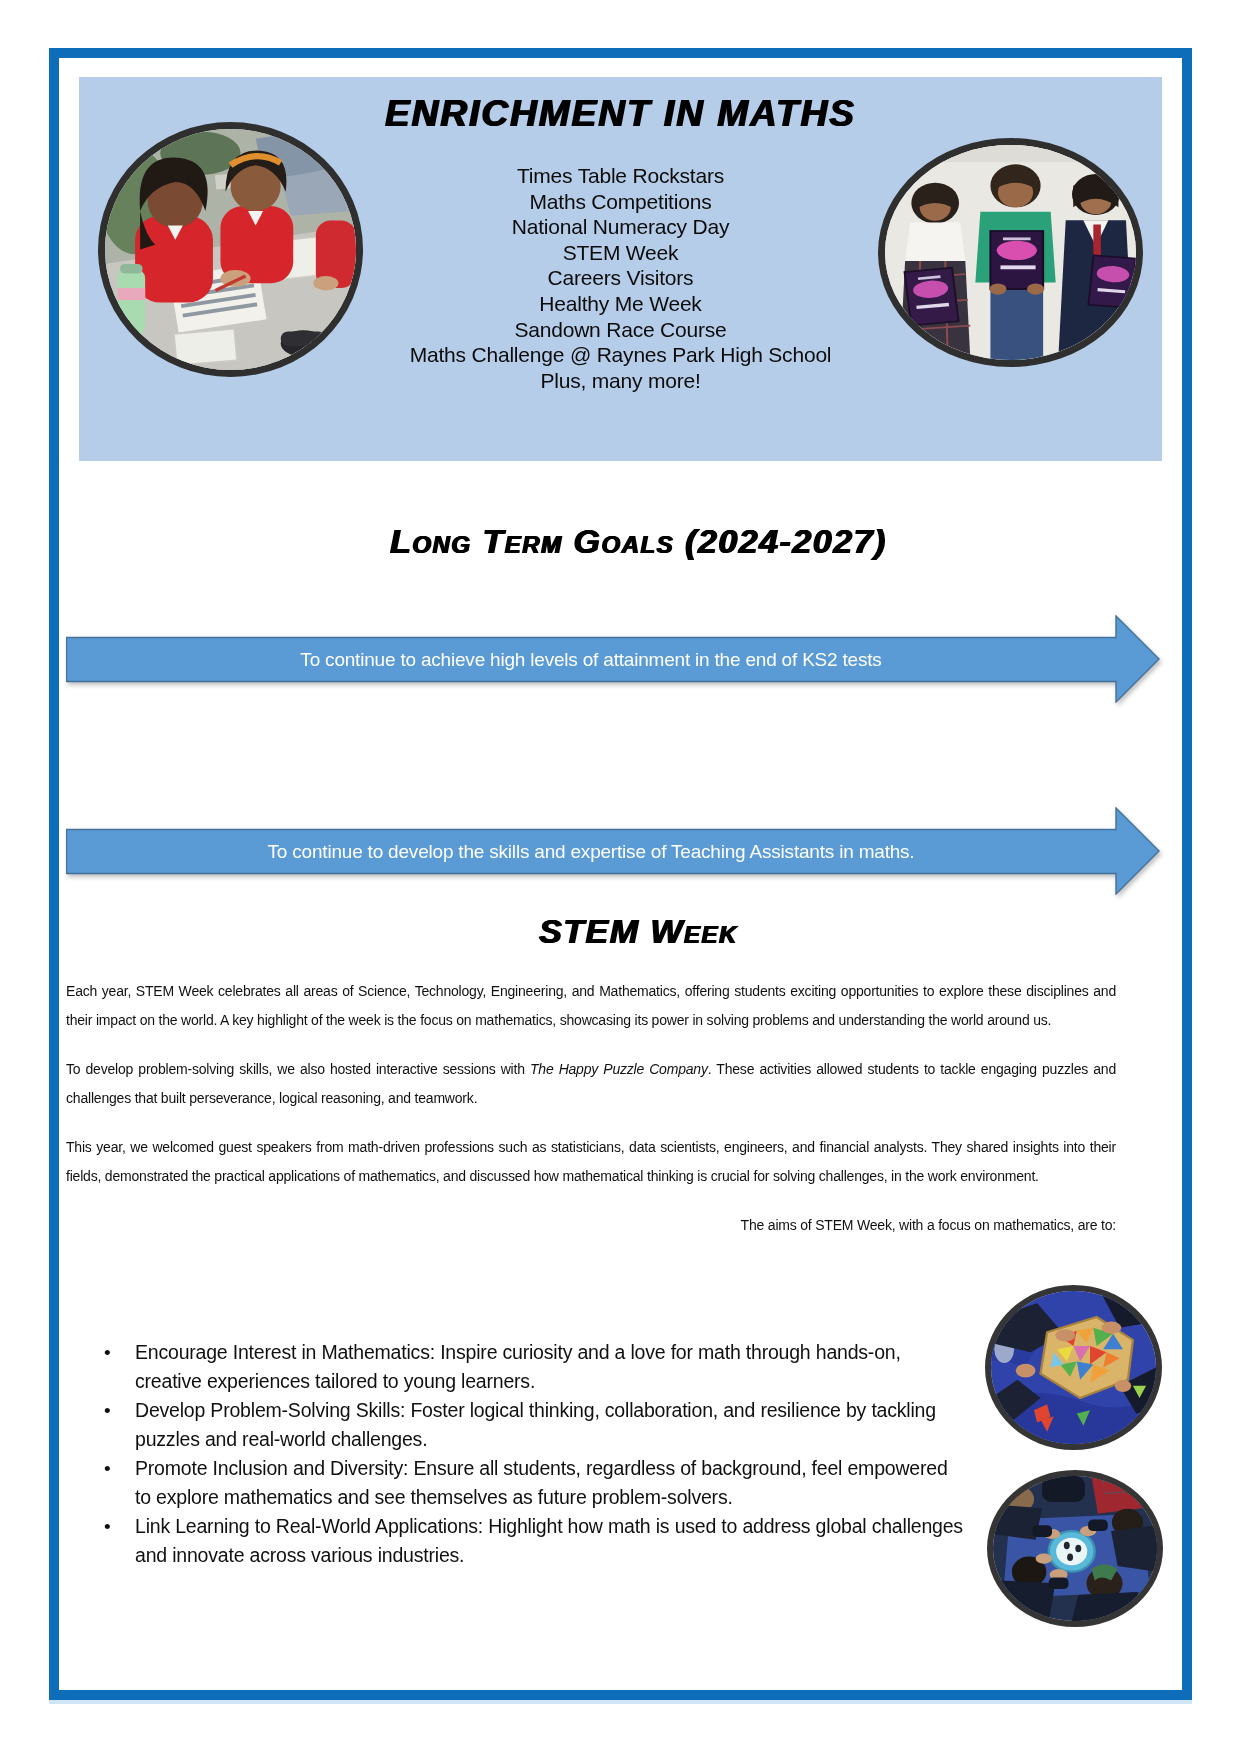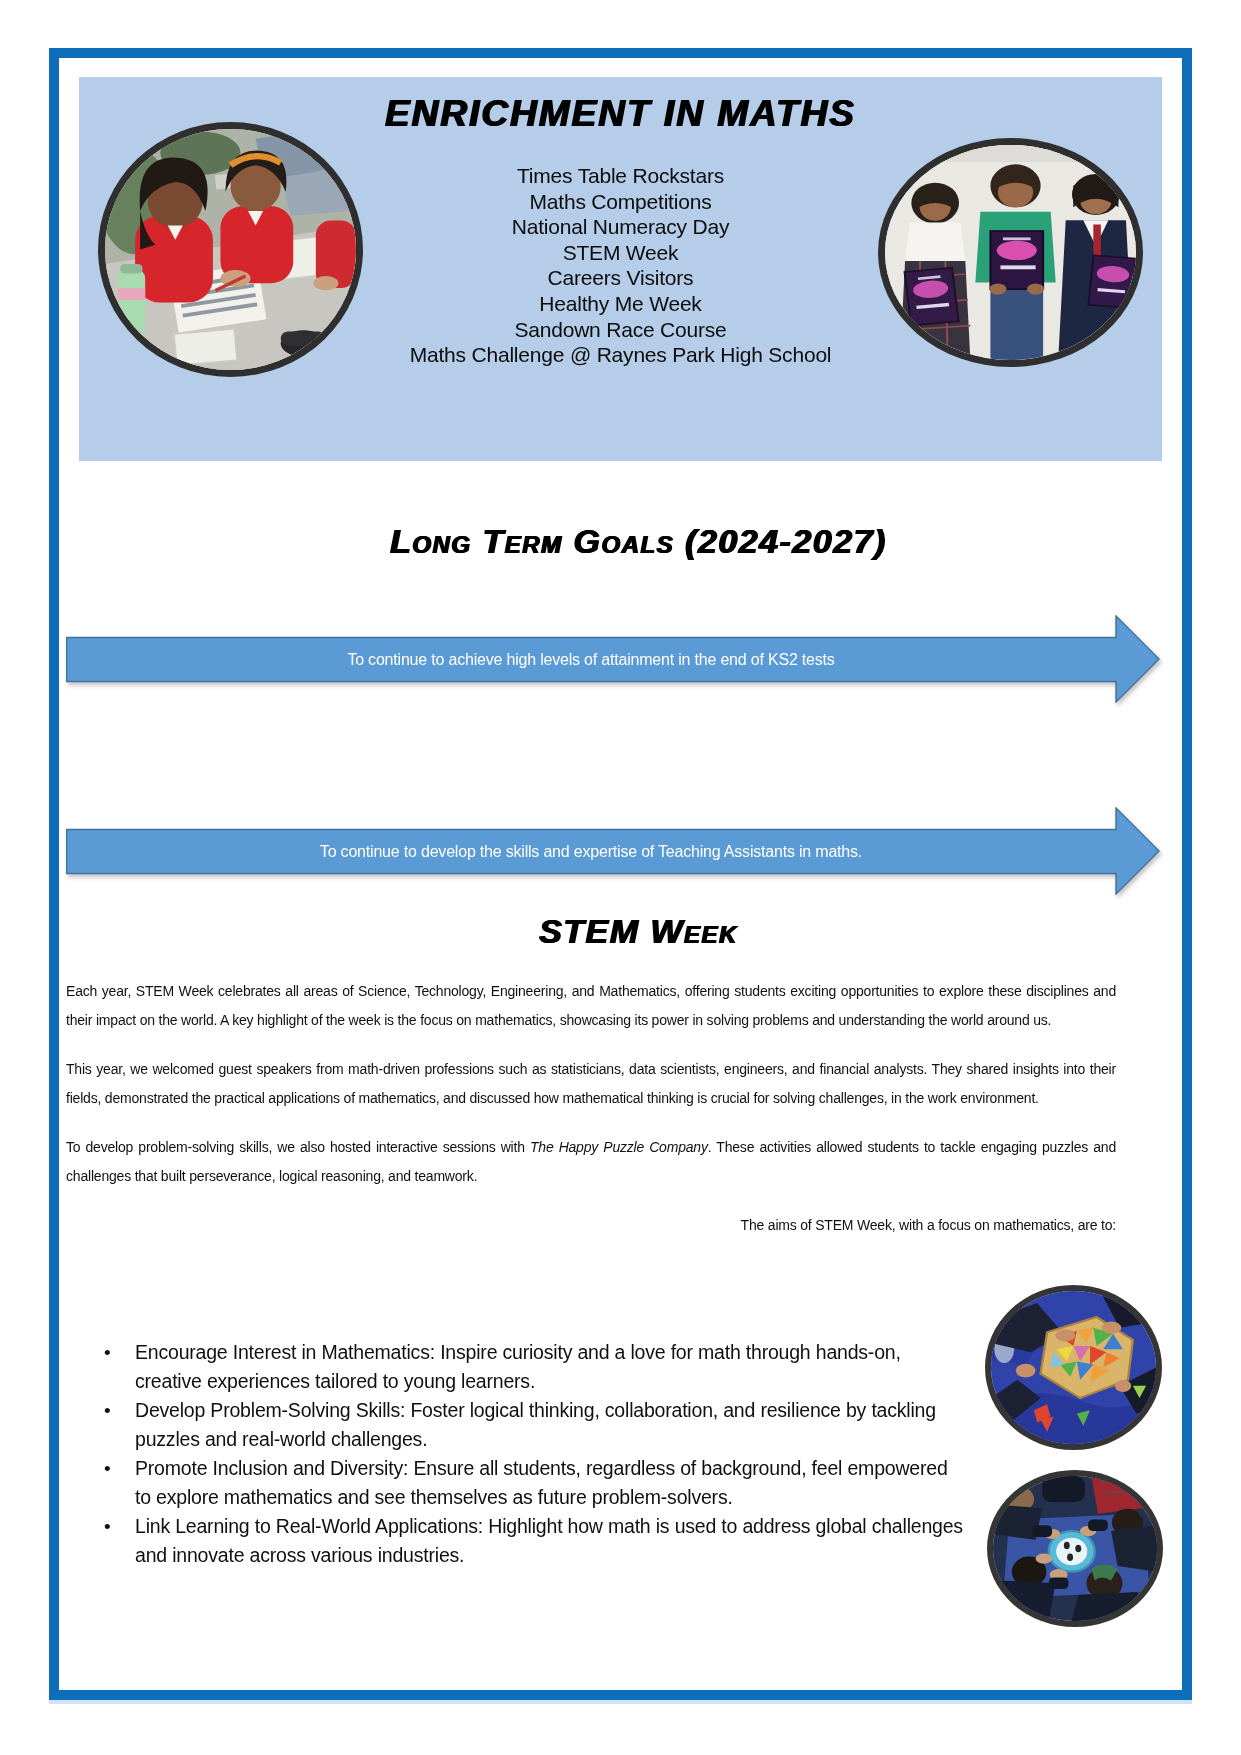--- a/index.html
+++ b/index.html
@@ -49,21 +49,21 @@
   .goals-heading { top:522px; }
   .stem-heading  { top:912px; }
 
   
   .goal-arrow { position:absolute; width:1095px; height:88px;
     filter:drop-shadow(2px 3px 2px rgba(80,80,80,0.35)); }
   .goal-arrow svg { position:absolute; inset:0; width:100%; height:100%; }
   .goal-arrow .arrow-label {
     position:absolute; left:0; top:22px; width:1050px; height:45px;
     display:flex; align-items:center; justify-content:center;
-    color:#fff; font-size:16px; letter-spacing:-0.2px; white-space:nowrap;
+    color:#fff; font-size:19px; letter-spacing:-0.2px; white-space:nowrap;
   }
   .arrow-1 { left:66px; top:615px; }
   .arrow-2 { left:74px; top:712px; }
   .arrow-2 .arrow-label { font-size:18px; }
   .arrow-3 { left:66px; top:807px; }
 
   
   .body-text {
     position:absolute; left:66px; top:977px; width:1050px;
     font-size:14px; line-height:29px; color:#101010;
@@ -95,20 +95,21 @@
 
     <div class="activities">
       <div>Times Table Rockstars</div>
       <div>Maths Competitions</div>
       <div>National Numeracy Day</div>
       <div>STEM Week</div>
       <div>Careers Visitors</div>
       <div>Healthy Me Week</div>
       <div>Sandown Race Course</div>
       <div>Maths Challenge @ Raynes Park High School</div>
+      <div>Plus, many more!</div>
     </div>
 
     <div class="photo photo-left">
       <svg viewBox="0 0 100 100" preserveAspectRatio="none">
         <rect x="0" y="0" width="100" height="100" fill="#aeb3a8"></rect>
         <ellipse cx="12" cy="30" rx="14" ry="22" fill="#66815c"></ellipse>
         <ellipse cx="38" cy="10" rx="16" ry="9" fill="#5e7457"></ellipse>
         <polygon points="60,4 86,0 92,16 64,22" fill="#8595a8"></polygon>
         <polygon points="70,20 96,16 98,34 74,36" fill="#9aa7b6"></polygon>
         <rect x="44" y="18" width="22" height="6" fill="#cfd0c8" transform="rotate(-6 55 21)"></rect>
@@ -206,22 +207,22 @@
     <svg viewBox="0 0 1095 88" preserveAspectRatio="none">
       <path d="M0.5,22.5 L1050,22.5 L1050,1 L1093,44 L1050,87 L1050,66.5 L0.5,66.5 Z" fill="#5b9bd5" stroke="#41719c" stroke-width="1.4"></path>
     </svg>
     <div class="arrow-label">To continue to develop the skills and expertise of Teaching Assistants in maths.</div>
   </div>
 
   <div class="section-heading stem-heading">STEM Week</div>
 
   <div class="body-text">
     <p>Each year, STEM Week celebrates all areas of Science, Technology, Engineering, and Mathematics, offering students exciting opportunities to explore these disciplines and their impact on the world. A key highlight of the week is the focus on mathematics, showcasing its power in solving problems and understanding the world around us.</p>
+    <p><span>To develop problem-solving skills, we also hosted interactive sessions with </span><i>The Happy Puzzle Company</i><span>. These activities allowed students to tackle engaging puzzles and challenges that built perseverance, logical reasoning, and teamwork.</span></p>
     <p>This year, we welcomed guest speakers from math-driven professions such as statisticians, data scientists, engineers, and financial analysts. They shared insights into their fields, demonstrated the practical applications of mathematics, and discussed how mathematical thinking is crucial for solving challenges, in the work environment.</p>
-    <p><span>To develop problem-solving skills, we also hosted interactive sessions with </span><i>The Happy Puzzle Company</i><span>. These activities allowed students to tackle engaging puzzles and challenges that built perseverance, logical reasoning, and teamwork.</span></p>
     <p class="no-justify">The aims of STEM Week, with a focus on mathematics, are to:</p>
   </div>
 
   <div class="aims-list">
     <div class="aim-item">
       <span class="marker">•</span><span class="aim-label">Encourage Interest in Mathematics</span><span>: Inspire curiosity and a love for math through hands-on, creative experiences tailored to young learners.</span>
     </div>
     <div class="aim-item">
       <span class="marker">•</span><span class="aim-label">Develop Problem-Solving Skills</span><span>: Foster logical thinking, collaboration, and resilience by tackling puzzles and real-world challenges.</span>
     </div>

